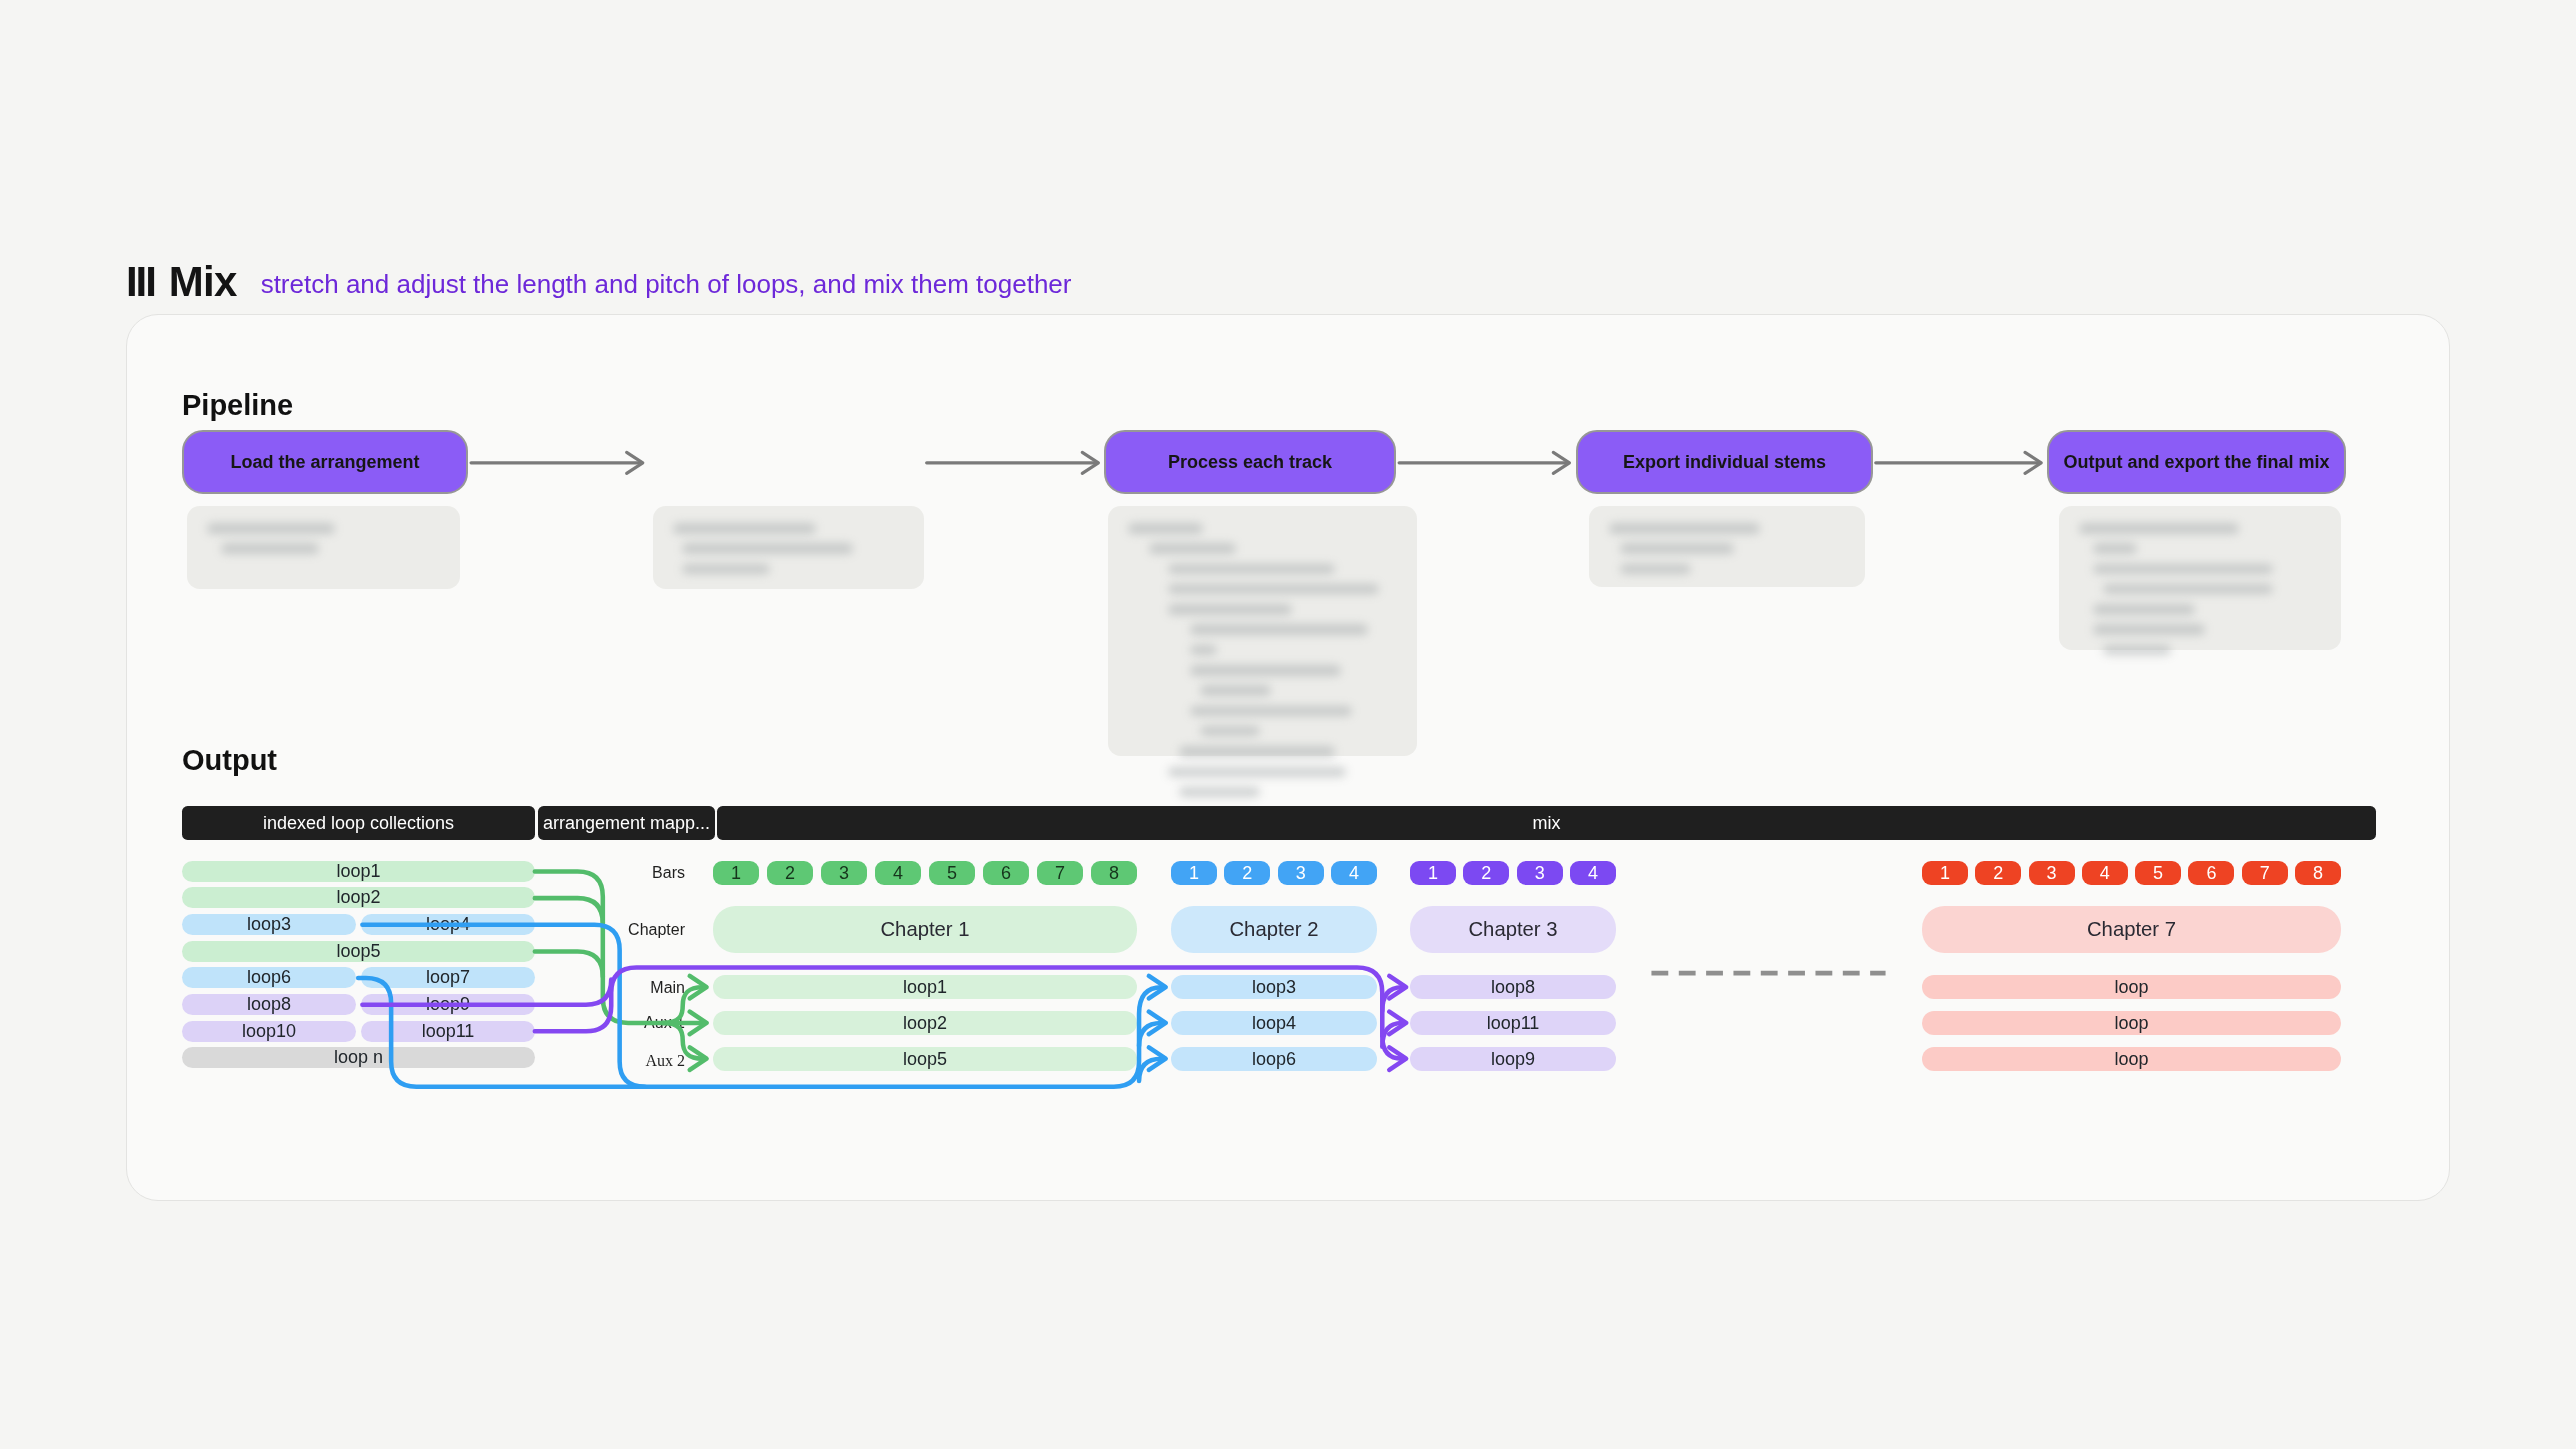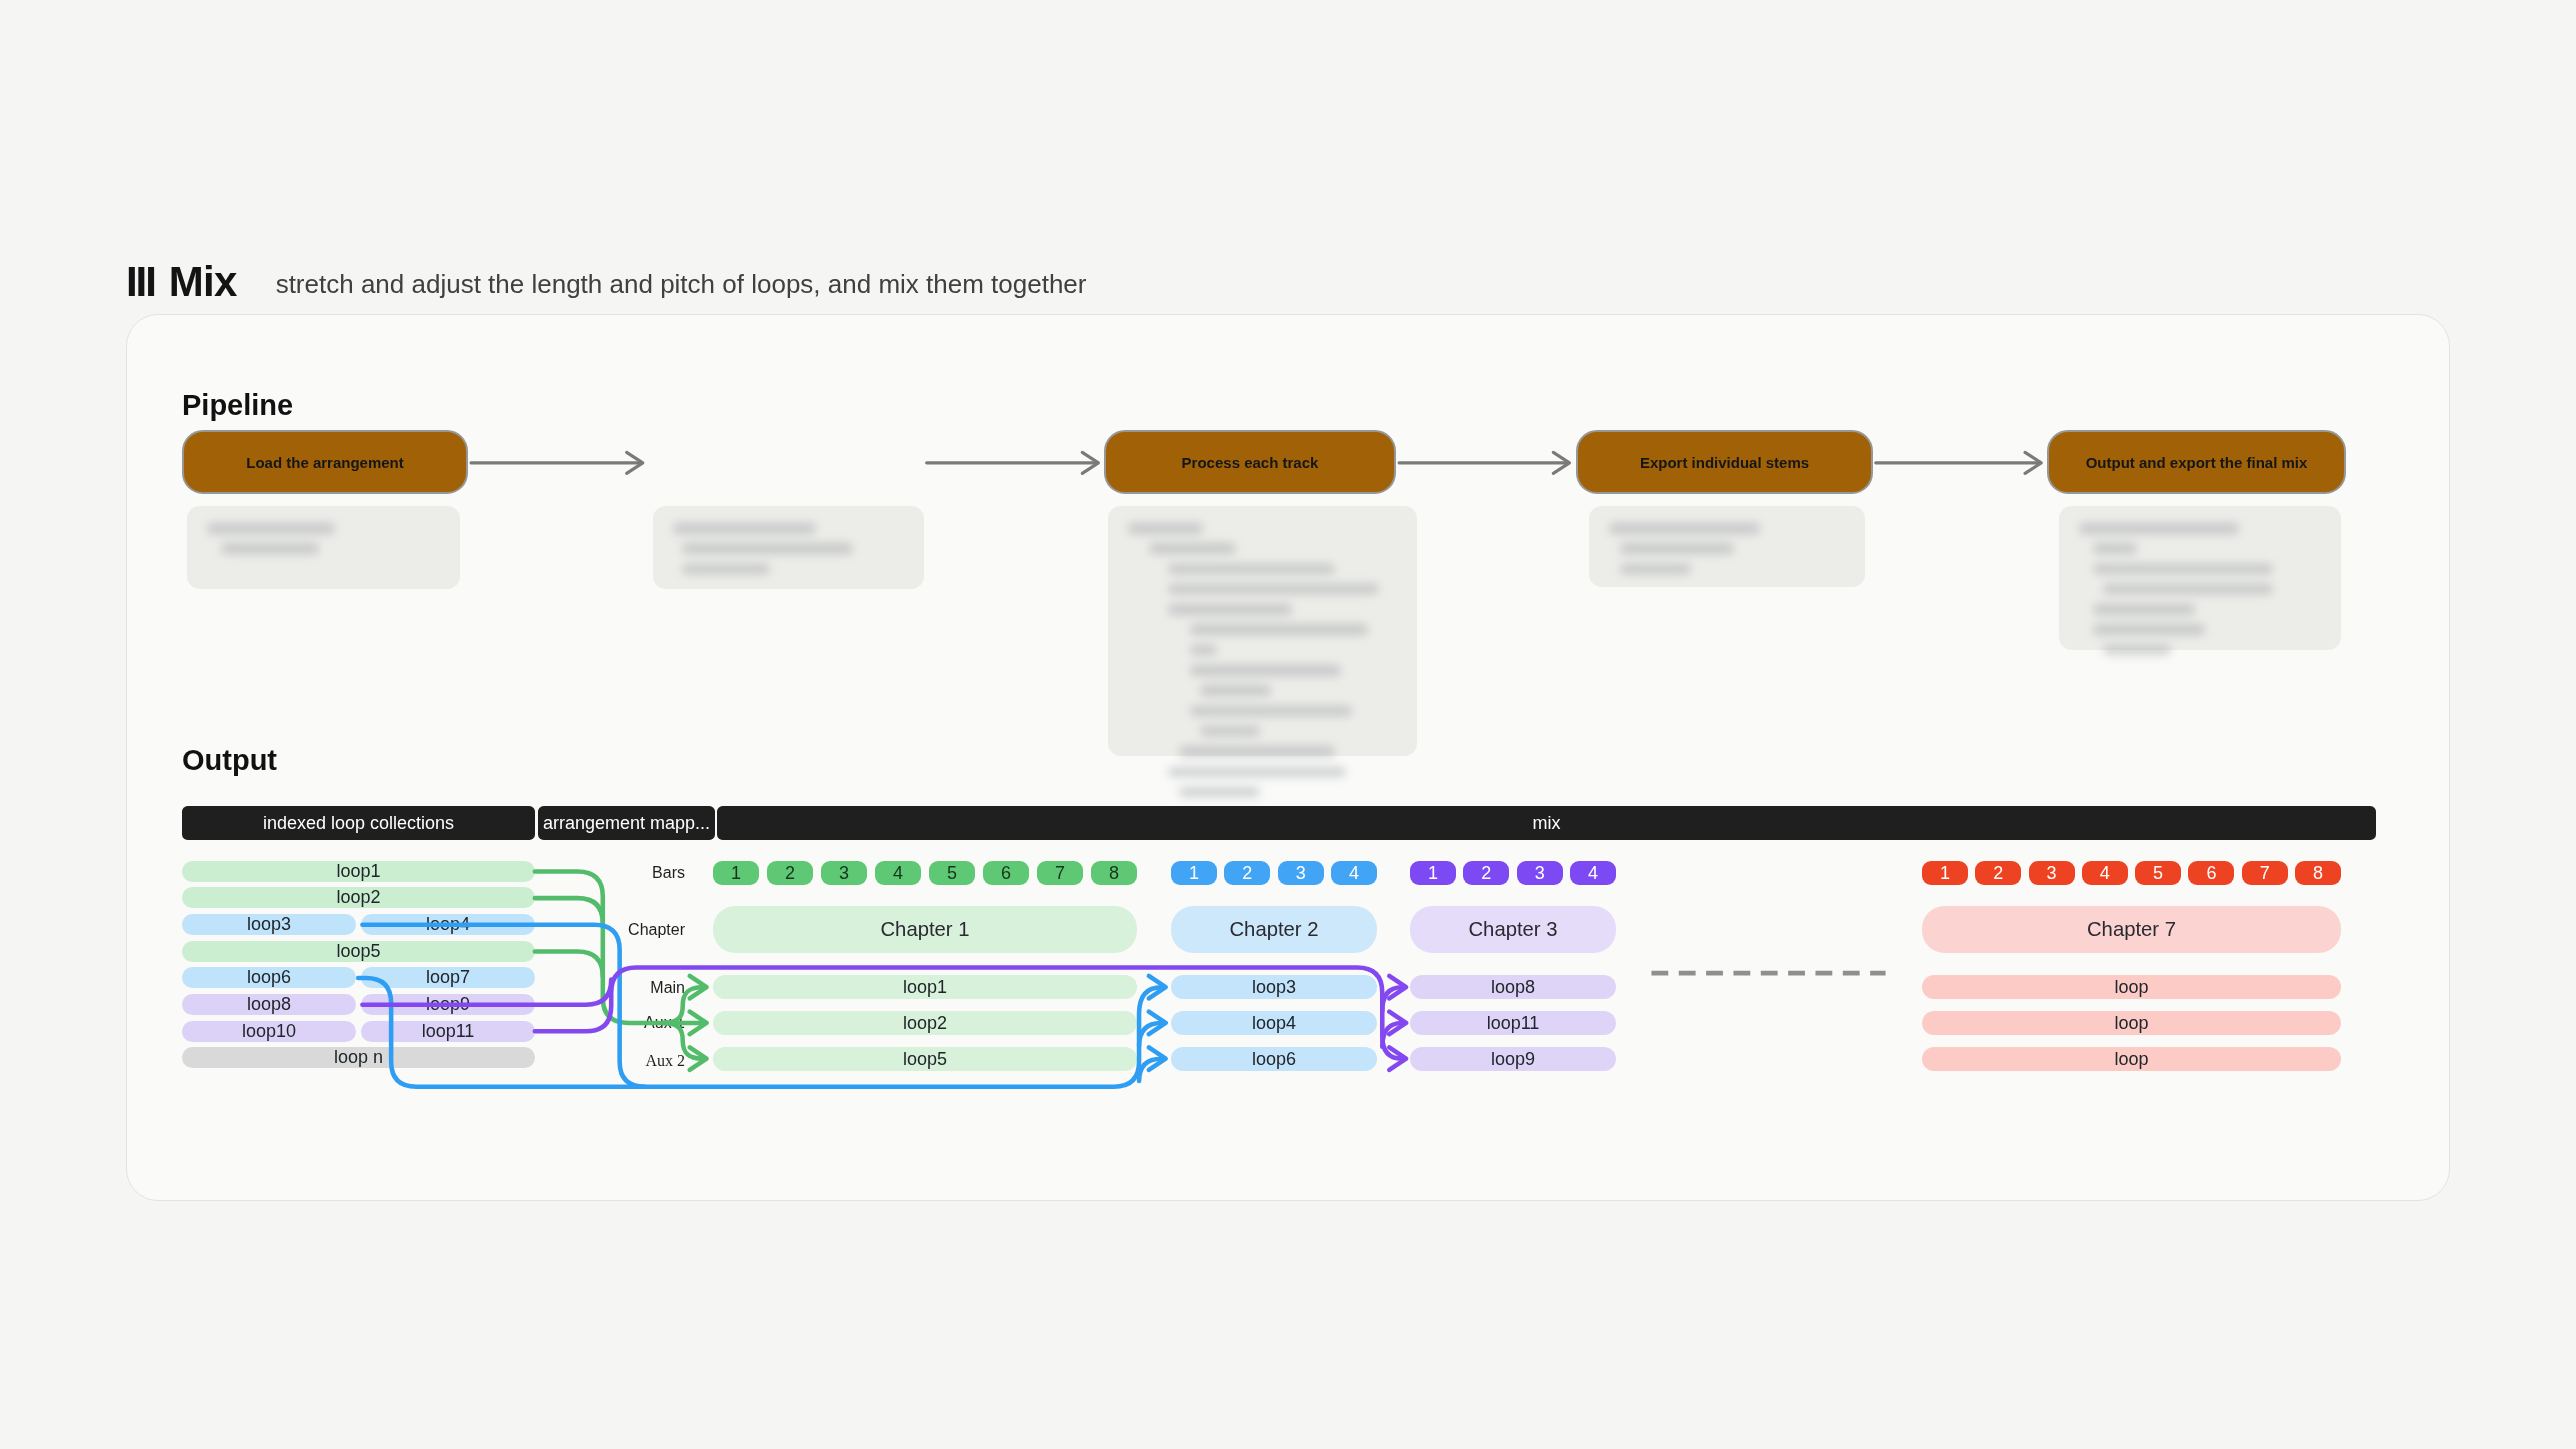--- a/index.html
+++ b/index.html
@@ -2,32 +2,32 @@
 <html style="font-size:11.2px"><head>
 <meta charset="utf-8">
 <style>
   html,body{margin:0;padding:0;background:#f5f5f3;font-family:"Liberation Sans",sans-serif;}
   #screen{position:relative;width:2576px;height:1304px;background:#f5f5f3;overflow:hidden;}
 
   
   .titlebar{position:absolute;left:126px;top:258px;display:flex;align-items:center;}
   .logo{font-size:42px;font-weight:900;letter-spacing:-2.1px;color:#141414;}
   .apptitle{font-size:42px;font-weight:800;color:#141414;margin-left:14px;letter-spacing:-0.7px;}
-  .subtitle{font-size:26px;font-weight:400;color:#404040;margin-left:39px;padding-top:4.2px;}
+  .subtitle{font-size:26px;font-weight:400;color:#6d28d9;margin-left:24px;padding-top:4.2px;}
 
   
   .card{position:absolute;left:126px;top:314px;width:2322px;height:885px;background:#fafaf9;
         border:1.4px solid #e3e3e1;border-radius:32px;}
 
   .section-heading{position:absolute;font-size:29px;font-weight:800;color:#111;}
 
   
-  .pbox{position:absolute;top:430px;height:64px;background:#a16207;border:2.8px solid #979797;
+  .pbox{position:absolute;top:430px;height:64px;background:#8b5cf6;border:2.8px solid #979797;
         border-radius:21px;display:flex;align-items:center;justify-content:center;
-        font-size:15px;font-weight:700;color:#161616;box-sizing:border-box;text-align:center;}
+        font-size:18px;font-weight:700;color:#161616;box-sizing:border-box;text-align:center;}
 
   
   .note{position:absolute;background:#ecece9;border-radius:12.6px;padding:17px 19.6px;box-sizing:border-box;}
   .bl{height:10.5px;border-radius:5.6px;background:#9aa0a2;opacity:.45;filter:blur(4.9px);margin-bottom:9.8px;}
 
   
   .hbar{position:absolute;top:806px;height:34px;background:#1f1f1f;border-radius:5.6px;
         color:#fff;font-size:18px;display:flex;align-items:center;justify-content:center;white-space:nowrap;overflow:hidden;}
 
   

